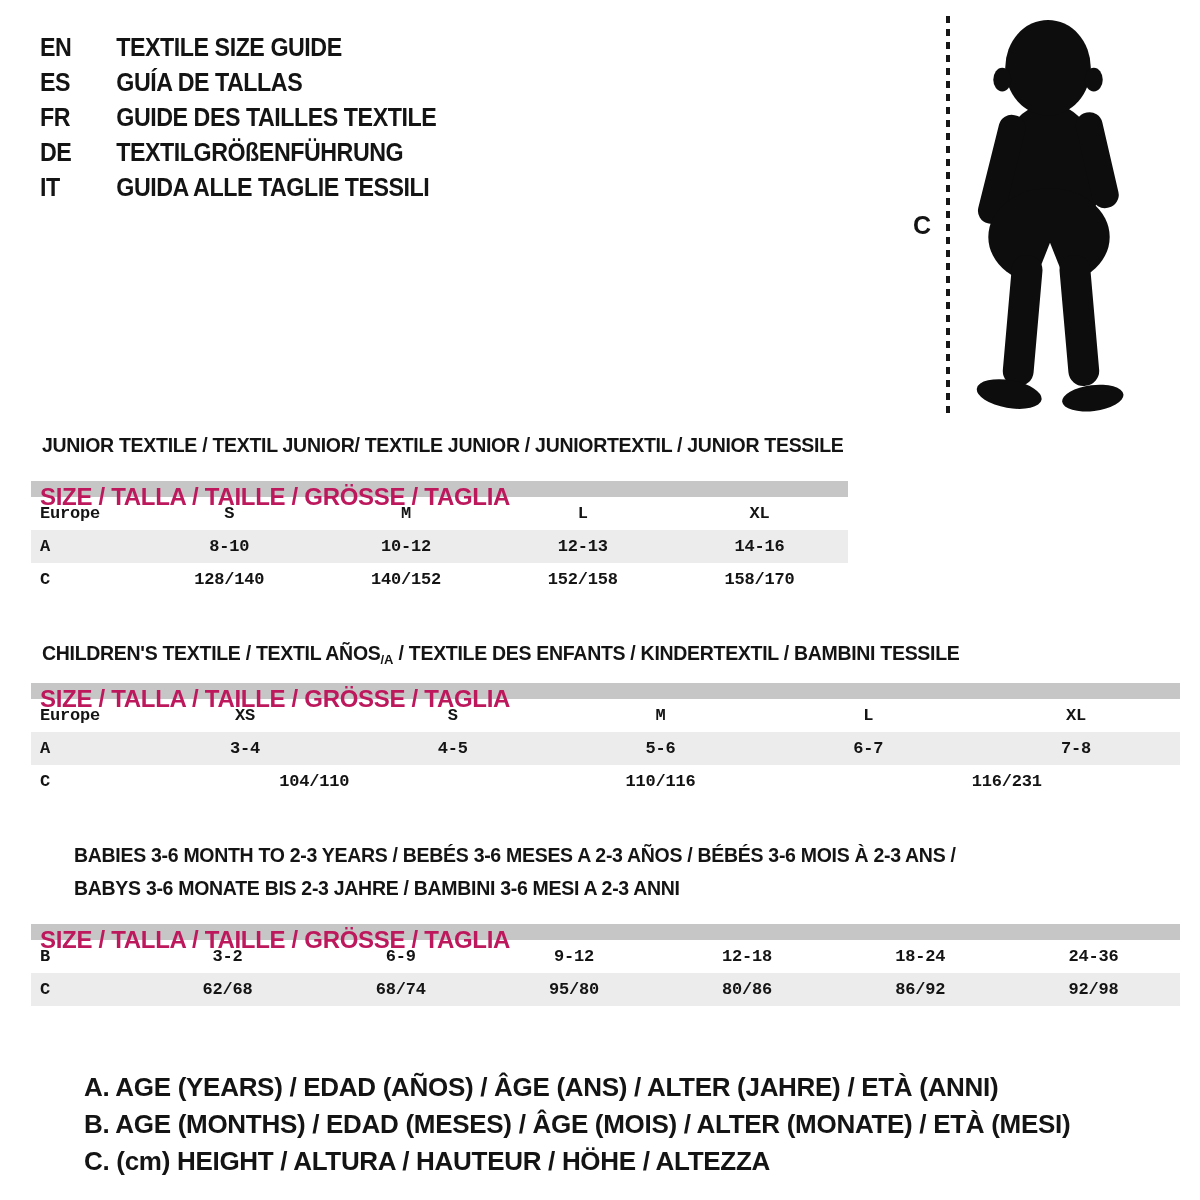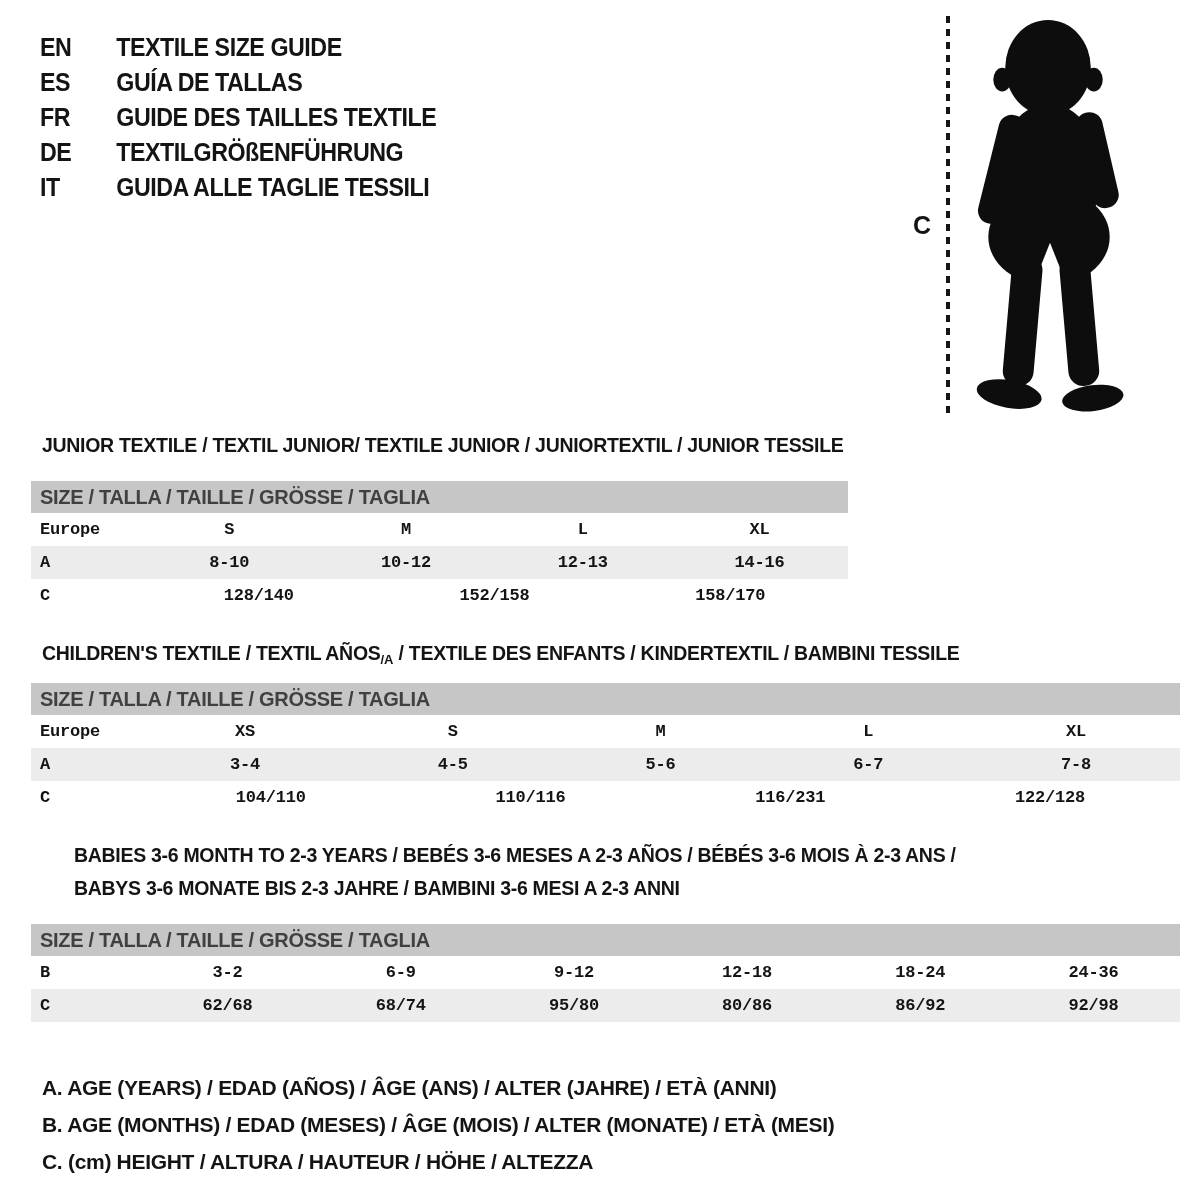--- a/index.html
+++ b/index.html
@@ -28,30 +28,30 @@
   .sec-title .subscript{font-size:13px;vertical-align:-4px;letter-spacing:0;}
   #sec0-title{left:42px;top:429px;}
   #sec1-title{left:42px;top:637px;}
   #sec2-title{left:42px;top:839px;white-space:normal;width:930px;margin-left:32px;}
   
   .stable{position:absolute;}
   #sec0-table{left:31px;top:481px;width:817px;}
   #sec1-table{left:31px;top:683px;width:1149px;}
   #sec2-table{left:31px;top:924px;width:1149px;}
   .band{
-    height:32px;line-height:32px;background:#c6c6c6;color:#404040;
-    font-size:20px;letter-spacing:-.3px;padding-left:9px;
+    height:16px;line-height:32px;background:#c6c6c6;color:#be185d;
+    font-size:24px;letter-spacing:-.3px;padding-left:9px;
   }
   .trow{display:flex;height:33px;line-height:33px;font-size:17px;letter-spacing:-.2px;font-family:Liberation Mono, monospace;}
   .trow.shaded{background:#ececec;}
   .tlabel{width:110px;padding-left:9px;box-sizing:border-box;}
   .tcell{flex:1;text-align:center;}
   
   .legend{position:absolute;left:42px;top:1069px;}
-  .legend-line{height:37px;line-height:37px;font-size:21px;letter-spacing:-.3px;white-space:nowrap;}
+  .legend-line{height:37px;line-height:37px;font-size:26px;letter-spacing:-.3px;white-space:nowrap;margin-left:42px;}
 </style>
 </head>
 <body>
 
 <div class="page">
 
   <div class="lang-block">
     <div class="lang-row">
       <span class="lang-code">EN</span>
       <span class="lang-label">TEXTILE SIZE GUIDE</span>
@@ -108,20 +108,21 @@
       <div class="trow shaded">
         <div class="tlabel">A</div>
         <div class="tcell">8-10</div>
         <div class="tcell">10-12</div>
         <div class="tcell">12-13</div>
         <div class="tcell">14-16</div>
       </div>
       <div class="trow">
         <div class="tlabel">C</div>
         <div class="tcell">128/140</div>
+        <div class="tcell">140/152</div>
         <div class="tcell">152/158</div>
         <div class="tcell">158/170</div>
       </div>
     </div>
 
   <h2 id="sec1-title" class="sec-title"><span>CHILDREN'S TEXTILE / TEXTIL AÑOS</span><span class="subscript">/A</span><span> / TEXTILE DES ENFANTS / KINDERTEXTIL / BAMBINI TESSILE</span></h2>
   <div id="sec1-table" class="stable">
       <div class="band">SIZE / TALLA / TAILLE / GRÖSSE / TAGLIA</div>
       <div class="trow">
         <div class="tlabel">Europe</div>
@@ -137,21 +138,20 @@
         <div class="tcell">4-5</div>
         <div class="tcell">5-6</div>
         <div class="tcell">6-7</div>
         <div class="tcell">7-8</div>
       </div>
       <div class="trow">
         <div class="tlabel">C</div>
         <div class="tcell">104/110</div>
         <div class="tcell">110/116</div>
         <div class="tcell">116/231</div>
-        <div class="tcell">122/128</div>
       </div>
     </div>
 
   <h2 id="sec2-title" class="sec-title"><span>BABIES 3-6 MONTH TO 2-3 YEARS / BEBÉS 3-6 MESES A 2-3 AÑOS / BÉBÉS 3-6 MOIS À 2-3 ANS /</span><br><span>BABYS 3-6 MONATE BIS 2-3 JAHRE / BAMBINI 3-6 MESI A 2-3 ANNI</span></h2>
   <div id="sec2-table" class="stable">
       <div class="band">SIZE / TALLA / TAILLE / GRÖSSE / TAGLIA</div>
       <div class="trow">
         <div class="tlabel">B</div>
         <div class="tcell">3-2</div>
         <div class="tcell">6-9</div>

